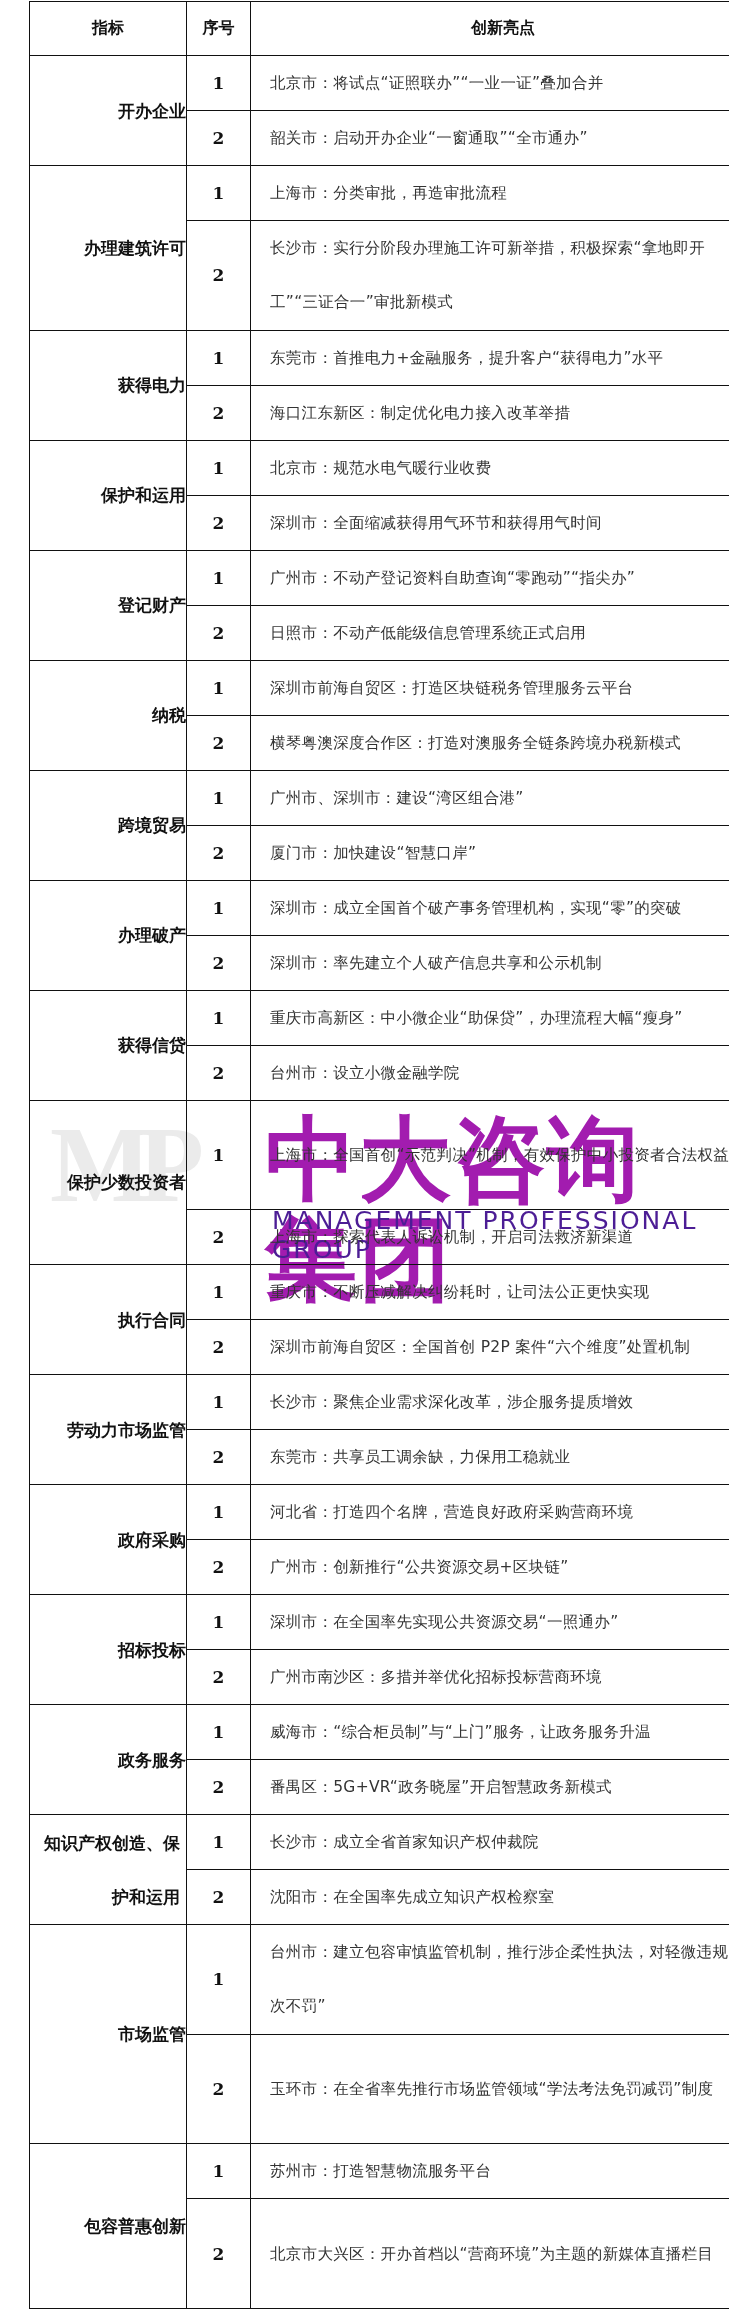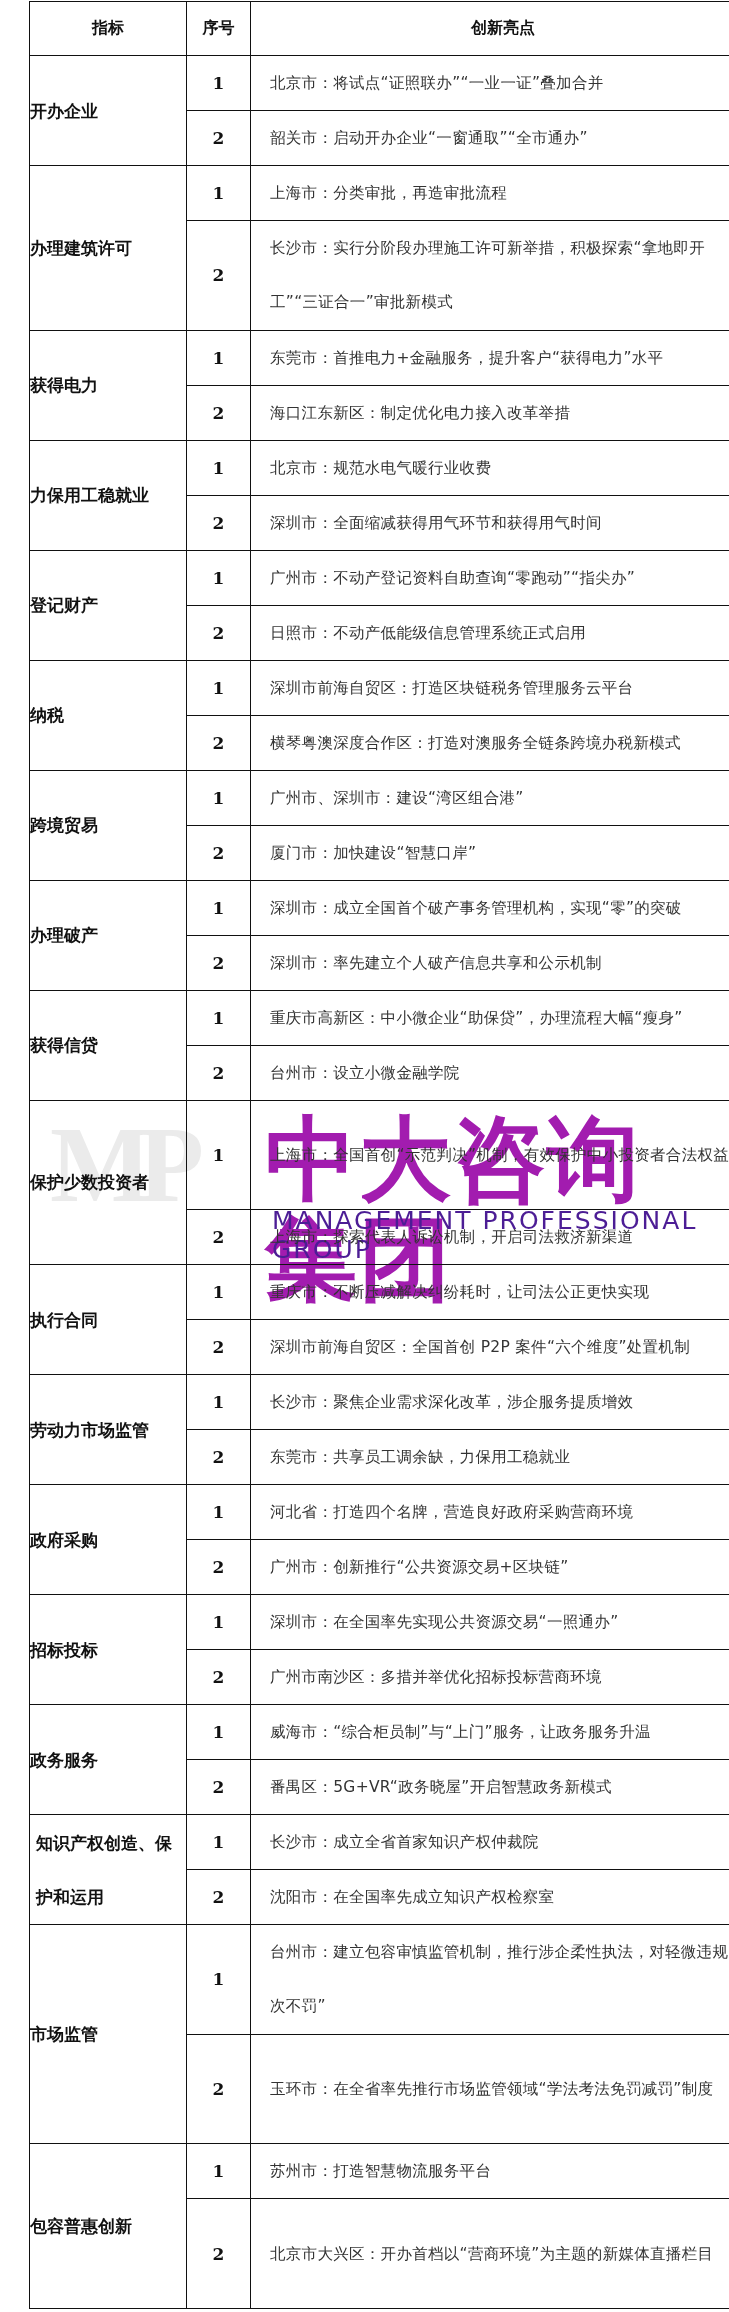--- a/index.html
+++ b/index.html
@@ -4,21 +4,21 @@
 <style>
   html, body { margin: 0; padding: 0; background: #ffffff; }
   body { width: 729px; height: 2312px; position: relative; overflow: hidden; }
   .wrap { position: absolute; left: 1px; top: 1px; width: 726px; margin-left: 28px; }
   table { border-collapse: collapse; width: 726px; table-layout: fixed; position: relative; z-index: 2; background: transparent; }
   col.c1 { width: 157px; }
   col.c2 { width: 64px; }
   col.c3 { width: 505px; }
   th, td { border: 1.6px solid #111; padding: 0; vertical-align: middle; }
   th { height: 53px; font-family: "DejaVu Serif", "Liberation Serif", serif; font-weight: bold; font-size: 16px; color: #111; text-align: center; }
-  td.ind { font-family: "DejaVu Serif", "Liberation Serif", serif; font-weight: bold; font-size: 17px; color: #111; text-align: left; line-height: 54px; }
+  td.ind { font-family: "DejaVu Serif", "Liberation Serif", serif; font-weight: bold; font-size: 17px; color: #111; text-align: right; line-height: 54px; }
   td.no { font-family: "DejaVu Serif", "Liberation Serif", serif; font-weight: bold; font-size: 17px; color: #111; text-align: center; }
   td.txt { font-family: "DejaVu Sans", "Liberation Sans", sans-serif; font-size: 15.5px; color: #333; padding-left: 19px; padding-right: 2px; line-height: 54px; letter-spacing: 0.3px; }
   tr.r1 { height: 54.8px; }
   tr.r2 { height: 109.6px; }
   .watermark { position: absolute; left: 50px; top: 1110px; width: 660px; height: 120px; z-index: 1; pointer-events: none; }
   .wm-logo { position: absolute; left: 0; top: 0; font-family: Liberation Serif, serif; font-weight: bold; font-size: 108px; color: #ebebeb; letter-spacing: -14px; line-height: 110px; }
   .wm-cn { position: absolute; left: 215px; top: 0; font-family: "DejaVu Sans", sans-serif; font-weight: bold; font-size: 92px; color: #a21caf; line-height: 100px; letter-spacing: 2px; }
   .wm-en { position: absolute; left: 222px; top: 96px; font-family: "DejaVu Sans", sans-serif; font-size: 25px; color: #4c1d95; letter-spacing: 2px; }
 </style>
 </head>
@@ -70,21 +70,21 @@
         <td class="ind" rowspan="2">获得电力</td>
         <td class="no">1</td>
         <td class="txt">东莞市：首推电力+金融服务，提升客户“获得电力”水平</td>
       </tr>
       <tr class="r1">
         <td class="no">2</td>
         <td class="txt">海口江东新区：制定优化电力接入改革举措</td>
       </tr>
 
       <tr class="r1">
-        <td class="ind" rowspan="2">力保用工稳就业</td>
+        <td class="ind" rowspan="2">保护和运用</td>
         <td class="no">1</td>
         <td class="txt">北京市：规范水电气暖行业收费</td>
       </tr>
       <tr class="r1">
         <td class="no">2</td>
         <td class="txt">深圳市：全面缩减获得用气环节和获得用气时间</td>
       </tr>
 
       <tr class="r1">
         <td class="ind" rowspan="2">登记财产</td>

